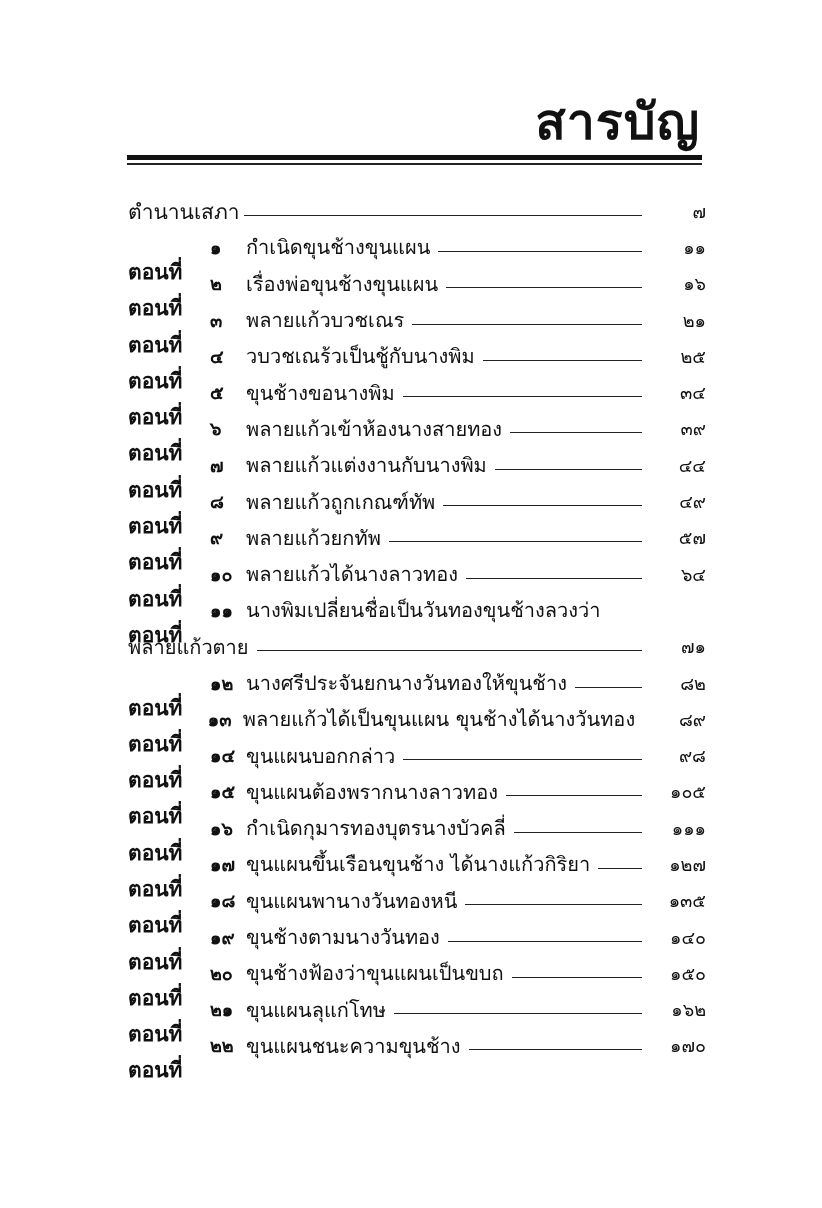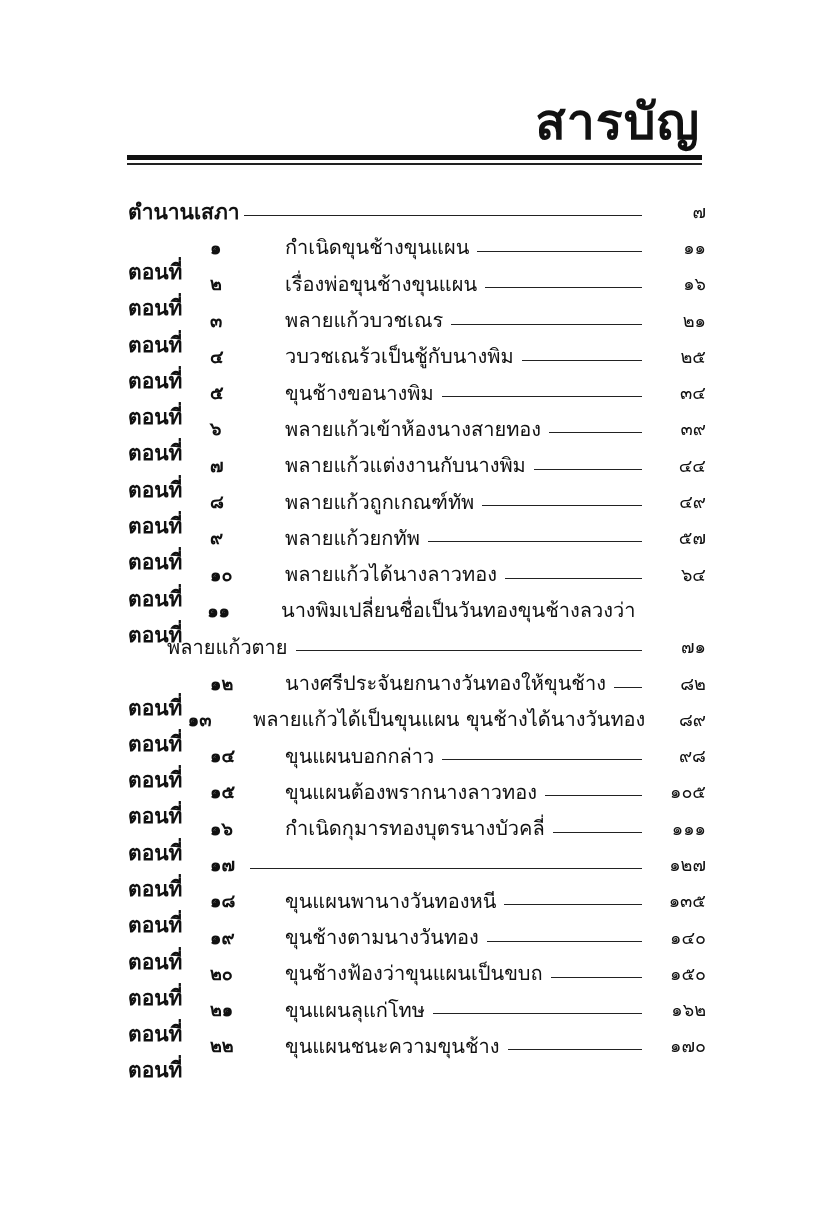--- a/index.html
+++ b/index.html
@@ -55,39 +55,38 @@
     }
     .row {
       position: relative;
       height: 36.3px;
       display: flex;
       align-items: center;
       font-size: 20px;
       white-space: nowrap;
     }
     .row.intro .label {
-      font-weight: bold;
+      font-weight: normal;
       font-size: 21px;
     }
     .chapter-word {
       font-weight: bold;
       width: 82px;
       font-size: 21px;
       margin-top: 48px;
     }
     .chapter-num {
       width: 36px;
       font-weight: bold;
       font-size: 18px;
       text-align: left;
     }
     .entry-title {
       flex: 0 0 auto;
       padding-right: 4px;
-      margin-left: 39px;
     }
     .leader {
       flex: 1 1 auto;
       height: 1px;
       background: #222222;
       margin-left: 4px;
       margin-right: 22px;
       align-self: center;
       margin-top: 8px;
     }
@@ -248,20 +247,21 @@
       <span class="chapter-word">ตอนที่</span>
       <span class="chapter-num">๑๖</span>
       <span class="entry-title">กำเนิดกุมารทองบุตรนางบัวคลี่</span>
       <span class="leader"></span>
       <span class="page-num">๑๑๑</span>
     </div>
 
     <div class="row">
       <span class="chapter-word">ตอนที่</span>
       <span class="chapter-num">๑๗</span>
+      <span class="entry-title">ขุนแผนขึ้นเรือนขุนช้าง ได้นางแก้วกิริยา</span>
       <span class="leader"></span>
       <span class="page-num">๑๒๗</span>
     </div>
 
     <div class="row">
       <span class="chapter-word">ตอนที่</span>
       <span class="chapter-num">๑๘</span>
       <span class="entry-title">ขุนแผนพานางวันทองหนี</span>
       <span class="leader"></span>
       <span class="page-num">๑๓๕</span>

